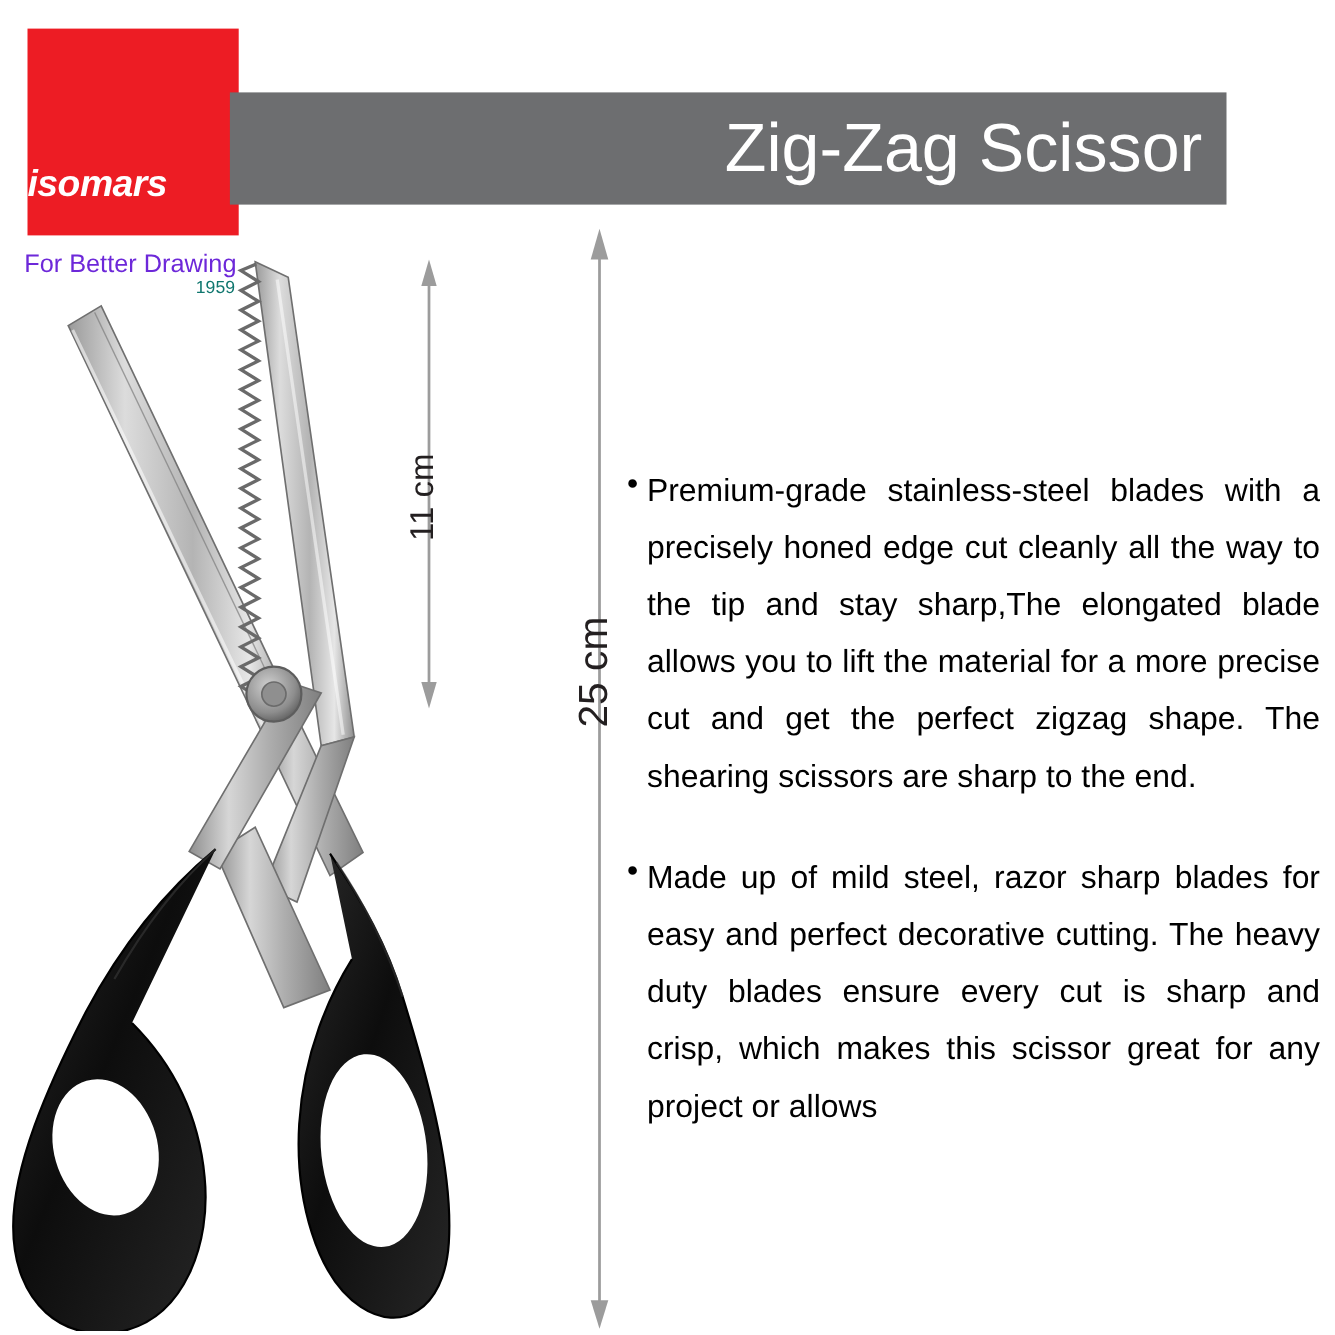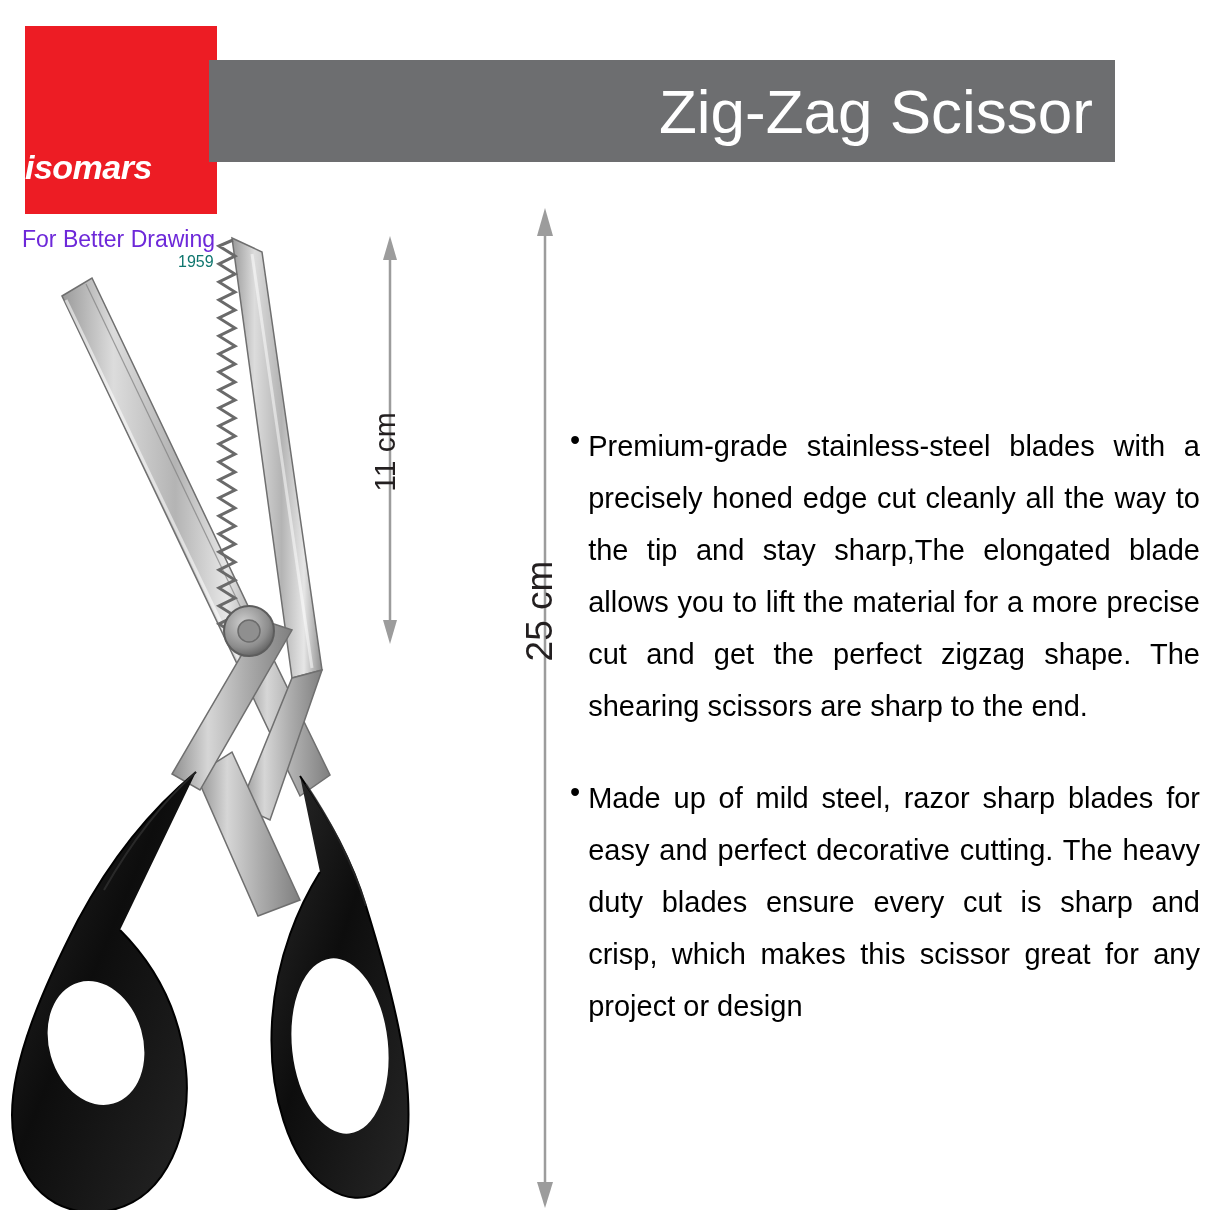--- a/index.html
+++ b/index.html
@@ -58,21 +58,21 @@
     top: 253px;
     font-size: 16px;
     color: #0f766e;
     font-family: "Liberation Sans", sans-serif;
   }
 
   
   .title-bar {
     position: absolute;
     left: 209px;
-    top: 60px;
+    top: 84px;
     width: 906px;
     height: 102px;
     background: #6d6e70;
   }
   .title-text {
     position: absolute;
     right: 22px;
     top: 50%;
     transform: translateY(-50%);
     color: #ffffff;
@@ -255,15 +255,15 @@
 <div class="dim-label dim-11">11 cm</div>
 <div class="dim-label dim-25">25 cm</div>
 
 <div class="features">
   <div class="feature">
     <span class="bullet">•</span>
     <span class="feature-text">Premium-grade  stainless-steel blades  with a  precisely  honed  edge cut cleanly all  the way to the tip and stay sharp,The elongated blade  allows  you  to  lift  the material for  a more precise cut and get  the perfect zigzag shape.  The  shearing  scissors are sharp to the end.</span>
   </div>
   <div class="feature">
     <span class="bullet">•</span>
-    <span class="feature-text">Made up of mild steel, razor sharp blades for  easy  and  perfect  decorative  cutting. The heavy duty  blades ensure  every cut is  sharp   and   crisp,  which  makes  this scissor great for any project or design</span>
+    <span class="feature-text">Made up of mild steel, razor sharp blades for  easy  and  perfect  decorative  cutting. The heavy duty  blades ensure  every cut is  sharp   and   crisp,  which  makes  this scissor great for any project or allows</span>
   </div>
 </div>
 
 </body></html>

